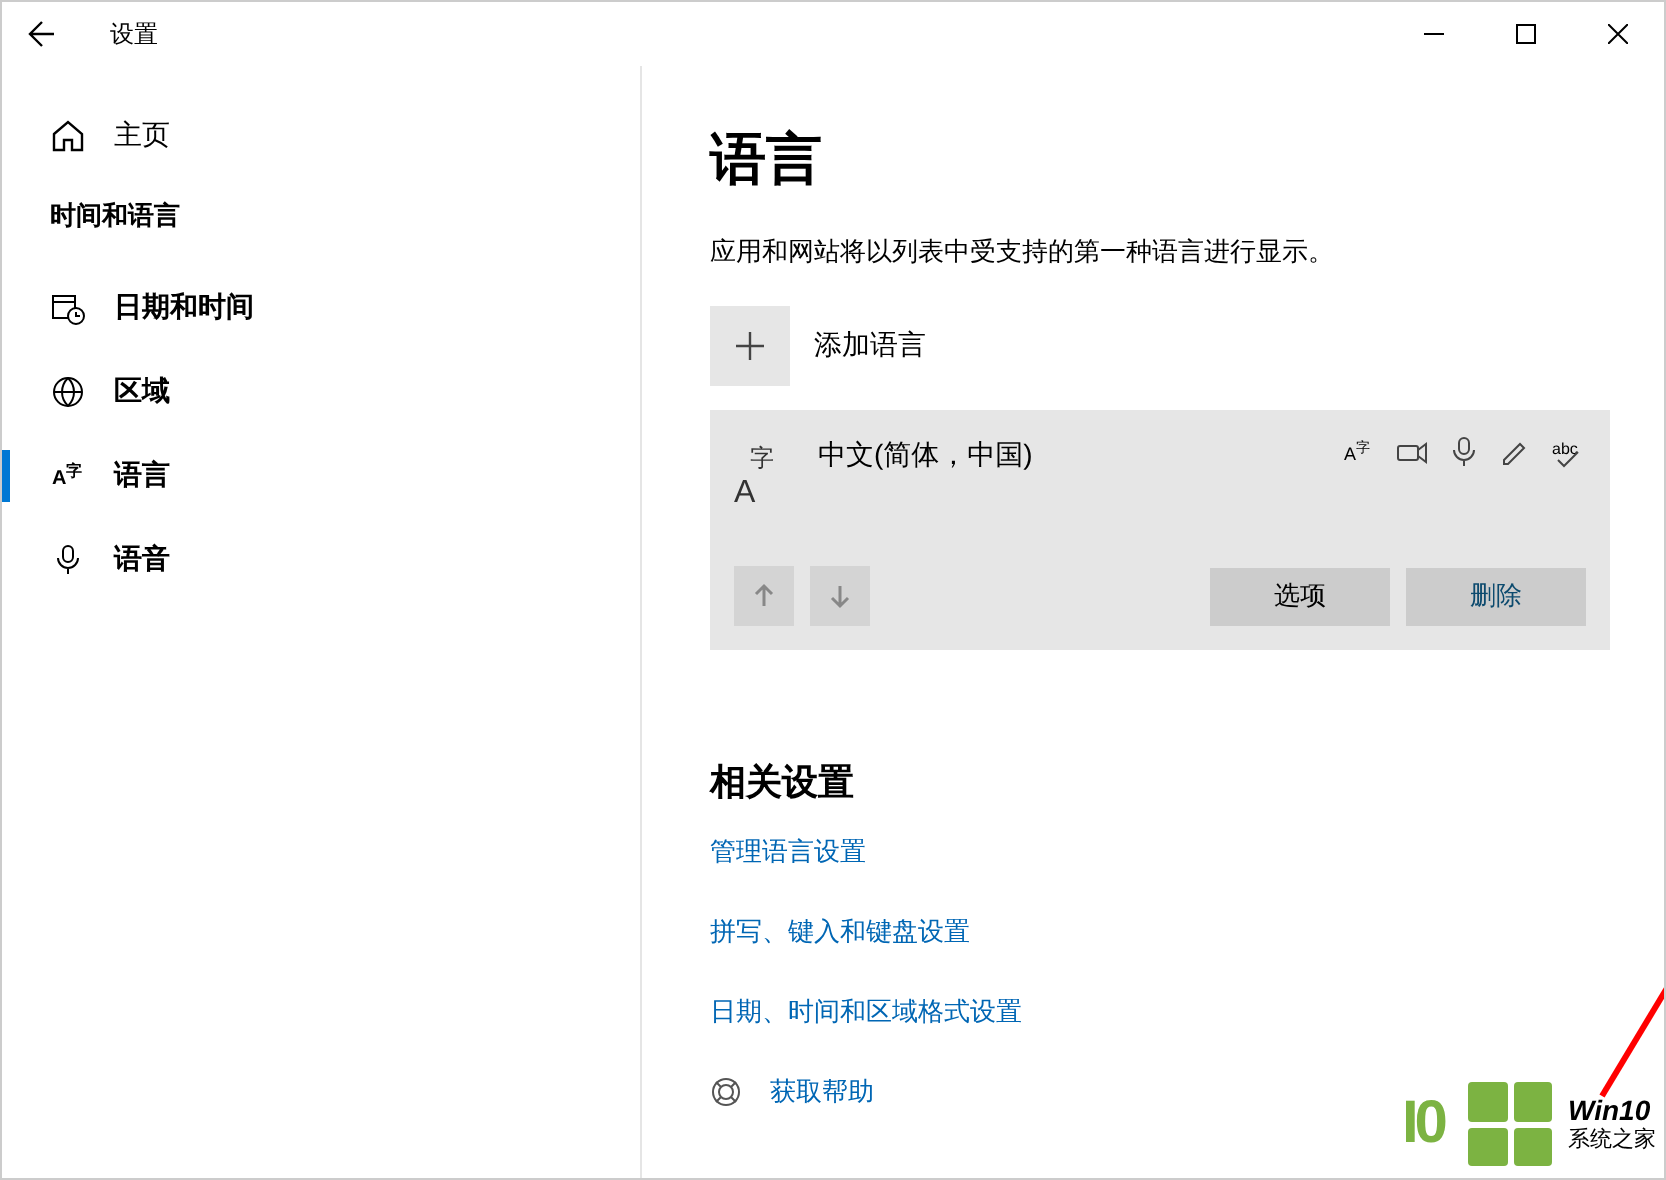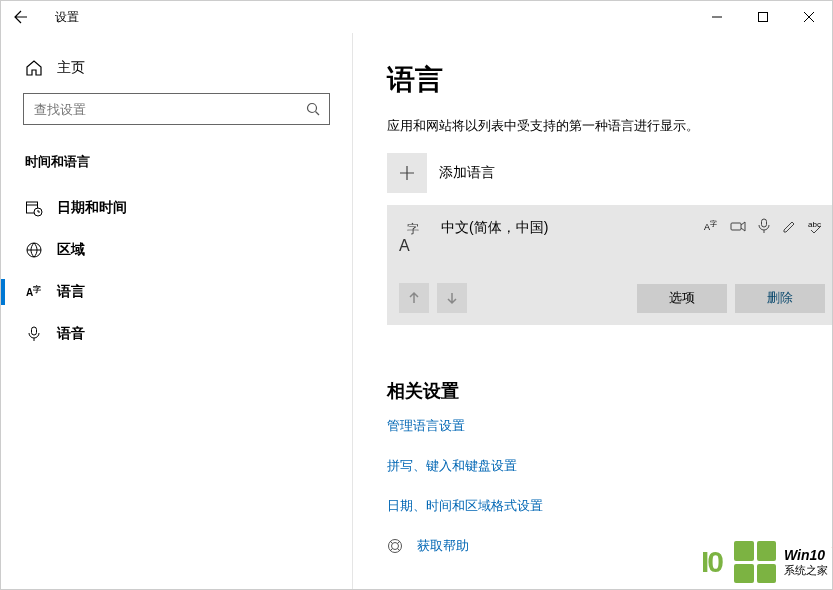--- a/index.html
+++ b/index.html
@@ -5,21 +5,21 @@
   * { box-sizing: border-box; margin: 0; padding: 0; font-family: "Segoe UI", "Microsoft YaHei", sans-serif; }
   html, body { width: 833px; height: 590px; overflow: hidden; background: #fff; }
   .window { width: 833px; height: 590px; position: relative; background: #fff; border: 1px solid #ccc; }
   .titlebar { height: 32px; display: flex; align-items: center; }
   .titlebar .back { width: 40px; height: 32px; display:flex; align-items:center; justify-content:center; cursor:pointer; }
   .titlebar .title { font-size: 12px; margin-left: 14px; }
   .titlebar .spacer { flex: 1; }
   .titlebar .ctrl { width: 46px; height: 32px; display:flex; align-items:center; justify-content:center; cursor:pointer; }
   .titlebar .ctrl svg { width:10px; height:10px; }
   .body { display: flex; height: calc(100% - 32px); }
-  .sidebar { width: 352px; border-right: 1px solid #e5e5e5; padding-top: 16px; position:relative; }
+  .sidebar { width: 320px; border-right: 1px solid #e5e5e5; padding-top: 16px; position:relative; }
   .home { display:flex; align-items:center; padding: 10px 24px; cursor:pointer; }
   .home .icon { width:18px; height:18px; margin-right:14px; display:flex; align-items:center; justify-content:center; }
   .home .label { font-size: 14px; }
   .search-wrap { padding: 6px 22px 16px; }
   .search { display:flex; align-items:center; border:1px solid #666; height:32px; padding:0 8px 0 10px; }
   .search input { border:none; outline:none; flex:1; font-size:13px; background:transparent; }
   .search .search-icon { width:16px; height:16px; display:flex; align-items:center; justify-content:center; color:#555; }
   .category-title { padding: 12px 24px 16px; font-size: 13px; font-weight:600; }
   .nav-item { display:flex; align-items:center; padding: 12px 24px; cursor:pointer; font-size:14px; position:relative;font-weight:bold; }
   .nav-item .icon { width:18px; height:18px; margin-right:14px; display:flex; align-items:center; justify-content:center; }
@@ -87,31 +87,20 @@
   <div class="body">
     <div class="sidebar">
       <div class="home">
         <span class="icon">
           <svg width="18" height="18" viewBox="0 0 18 18">
               <path d="M2 8 L9 2 L16 8 V16 H11 V11 H7 V16 H2 Z" stroke="#000" fill="none" stroke-width="1.2"></path>
             </svg>
         </span>
         <span class="label">主页</span>
       </div>
-      <div class="search-wrap">
-        <div class="search">
-          <input type="text" placeholder="查找设置" style="">
-          <span class="search-icon">
-            <svg width="14" height="14" viewBox="0 0 14 14">
-                <circle cx="6" cy="6" r="4.5" stroke="#555" fill="none" stroke-width="1.2"></circle>
-                <path d="M9.5 9.5 L13 13" stroke="#555" stroke-width="1.2"></path>
-              </svg>
-          </span>
-        </div>
-      </div>
       <div class="category-title">时间和语言</div>
 
       <div class="nav-item">
         <span class="icon">
           <svg width="18" height="18" viewBox="0 0 18 18">
               <rect x="1.5" y="3" width="11" height="11" stroke="#000" fill="none" stroke-width="1"></rect>
               <path d="M1.5 6 H12.5" stroke="#000" stroke-width="1"></path>
               <circle cx="13" cy="13" r="4" stroke="#000" fill="#fff" stroke-width="1"></circle>
               <path d="M13 11 V13 H15" stroke="#000" stroke-width="1" fill="none"></path>
             </svg>

